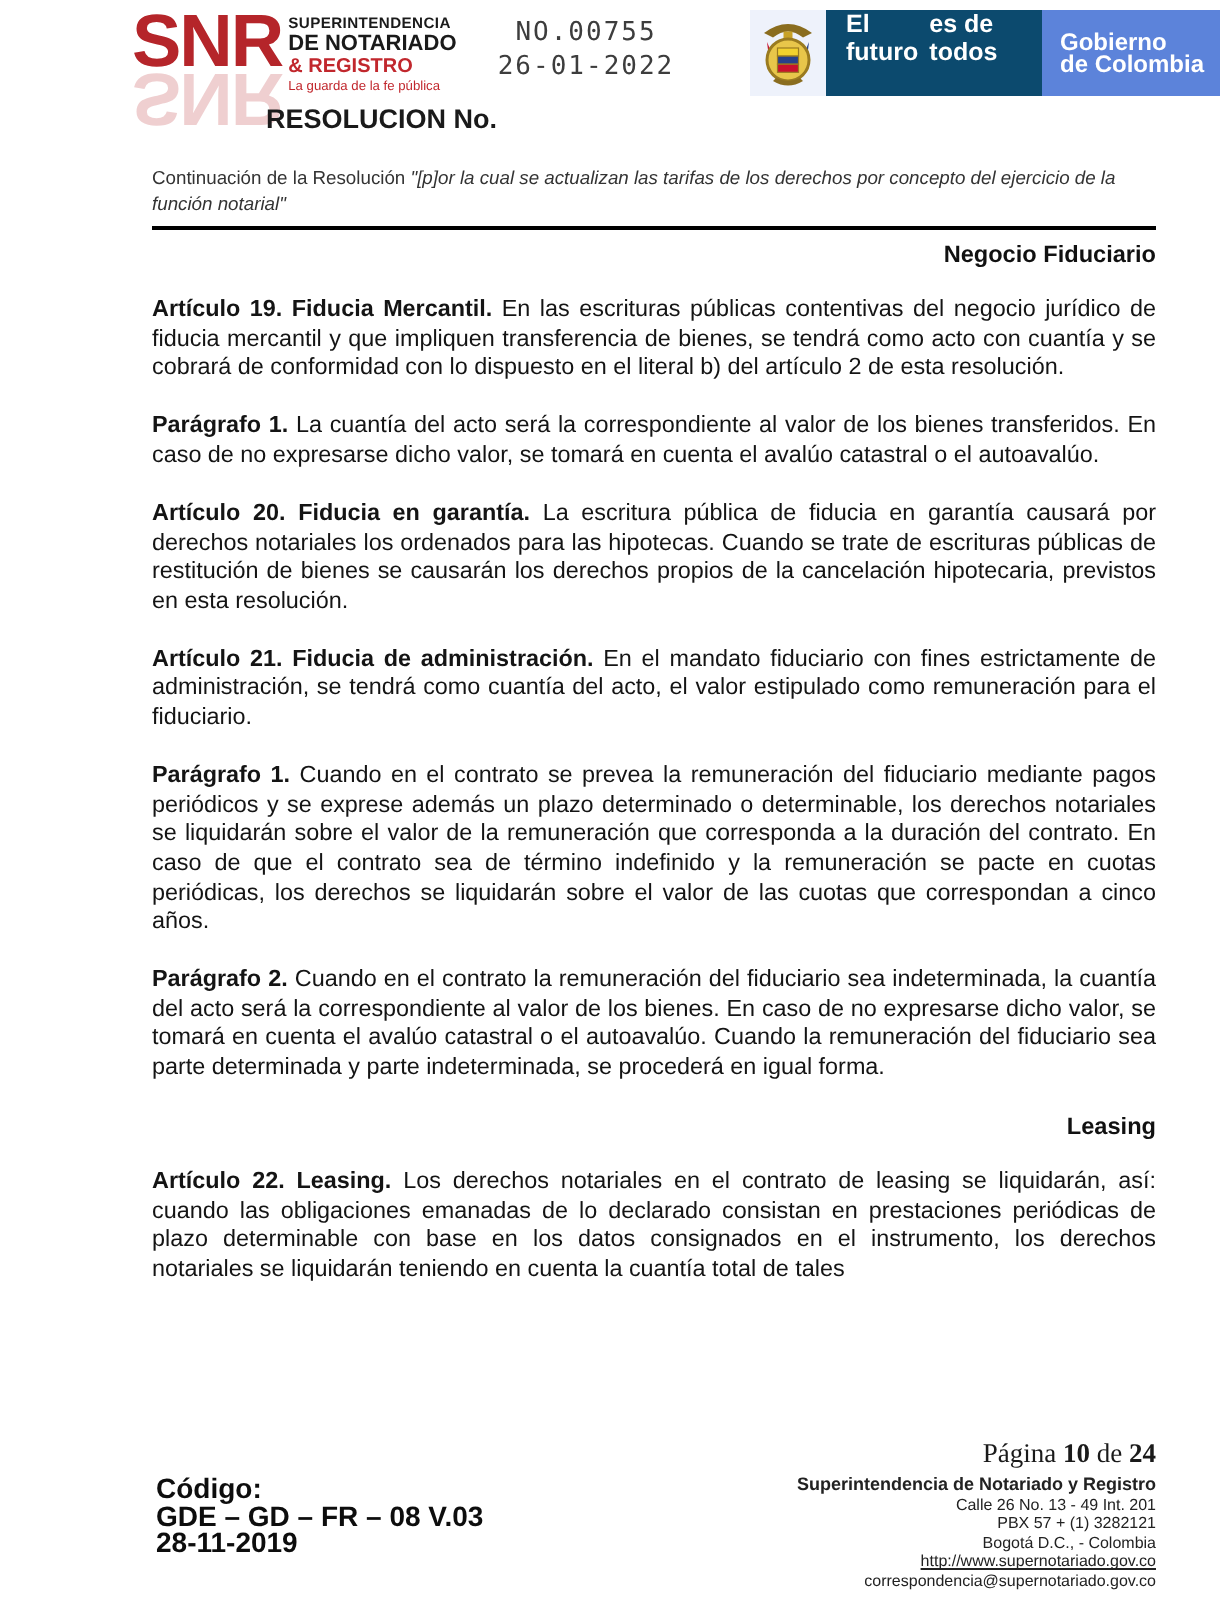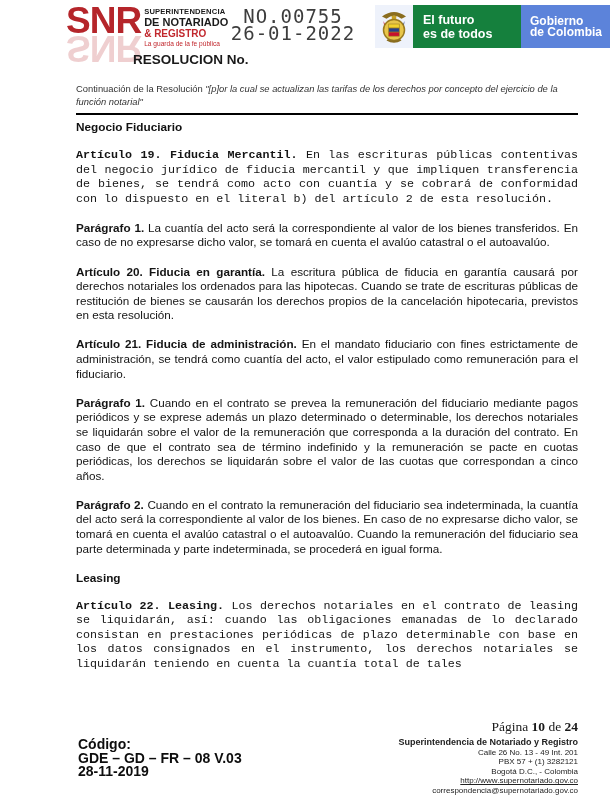--- a/index.html
+++ b/index.html
@@ -19,41 +19,41 @@
     margin-top:-4px; user-select:none;
   }
   .logo-text{margin-left:3px; padding-top:2px; line-height:1;}
   .logo-l1{font-size:7.6px; font-weight:bold; color:#1a1a1a; letter-spacing:.2px;}
   .logo-l2{font-size:11px; font-weight:bold; color:#1a1a1a; margin-top:1px;}
   .logo-l3{font-size:10px; font-weight:bold; color:#c1272d; margin-top:1px;}
   .logo-tag{font-size:6.6px; color:#c1272d; margin-top:2px;}
   .docnum{
     position:absolute; top:8px; left:214px; width:158px; text-align:center;
     font-family:"DejaVu Sans Mono","Liberation Mono",monospace;
-    font-size:19px; line-height:17px; color:#3d3d3d; letter-spacing:1px;
+    font-size:13px; line-height:17px; color:#3d3d3d; letter-spacing:1px;
   }
   .banner{position:absolute; top:5px; left:375px; width:235px; height:43px; display:flex;}
   .arms-box{width:38px; background:#eef2fb; display:flex; align-items:center; justify-content:center;}
-  .slogan-box{width:108px; background:#15803d; color:#fff; display:flex; flex-direction:column; justify-content:center; padding-left:10px; box-sizing:border-box;}
+  .slogan-box{width:108px; background:#0c4a6e; color:#fff; display:flex; flex-direction:row; justify-content:center; padding-left:10px; box-sizing:border-box;}
   .slogan-box .ln{font-weight:bold; font-size:12.5px; line-height:14px;}
   .gov-box{width:89px; background:#5c83da; color:#fff; display:flex; flex-direction:column; justify-content:center; padding-left:9px; box-sizing:border-box;}
   .gov-box .ln{font-weight:bold; font-size:12px; line-height:10.5px;}
   .res-title{position:absolute; top:52px; left:133px; font-size:13.5px; font-weight:bold; color:#1a1a1a;}
   .continuation{
     position:absolute; top:83px; left:76px; width:502px;
     font-size:9.4px; line-height:12.5px; color:#333;
     border-bottom:2.5px solid #000; padding-bottom:5px;
   }
   .continuation i{font-style:italic;}
   
   .doc-body{position:absolute; top:120px; left:76px; width:502px;}
   .section-heading{
-    text-align:left; font-weight:bold; font-size:11.8px; margin:0 0 14px 0;
+    text-align:right; font-weight:bold; font-size:11.8px; margin:0 0 14px 0;
   }
-  .section-heading + .para{margin-top:2px;font-family:Liberation Mono, monospace;}
+  .section-heading + .para{margin-top:2px;}
   .doc-body .section-heading:not(:first-child){margin-top:8px;}
   .para{
     margin:0 0 14.5px 0; font-size:11.7px; line-height:14.6px;
     text-align:justify; color:#141414;
   }
   .para b{font-weight:bold;}
   
   .pagina{
     position:absolute; top:719px; right:38px;
     font-family:"Liberation Serif",serif; font-size:13.5px; color:#1a1a1a;

